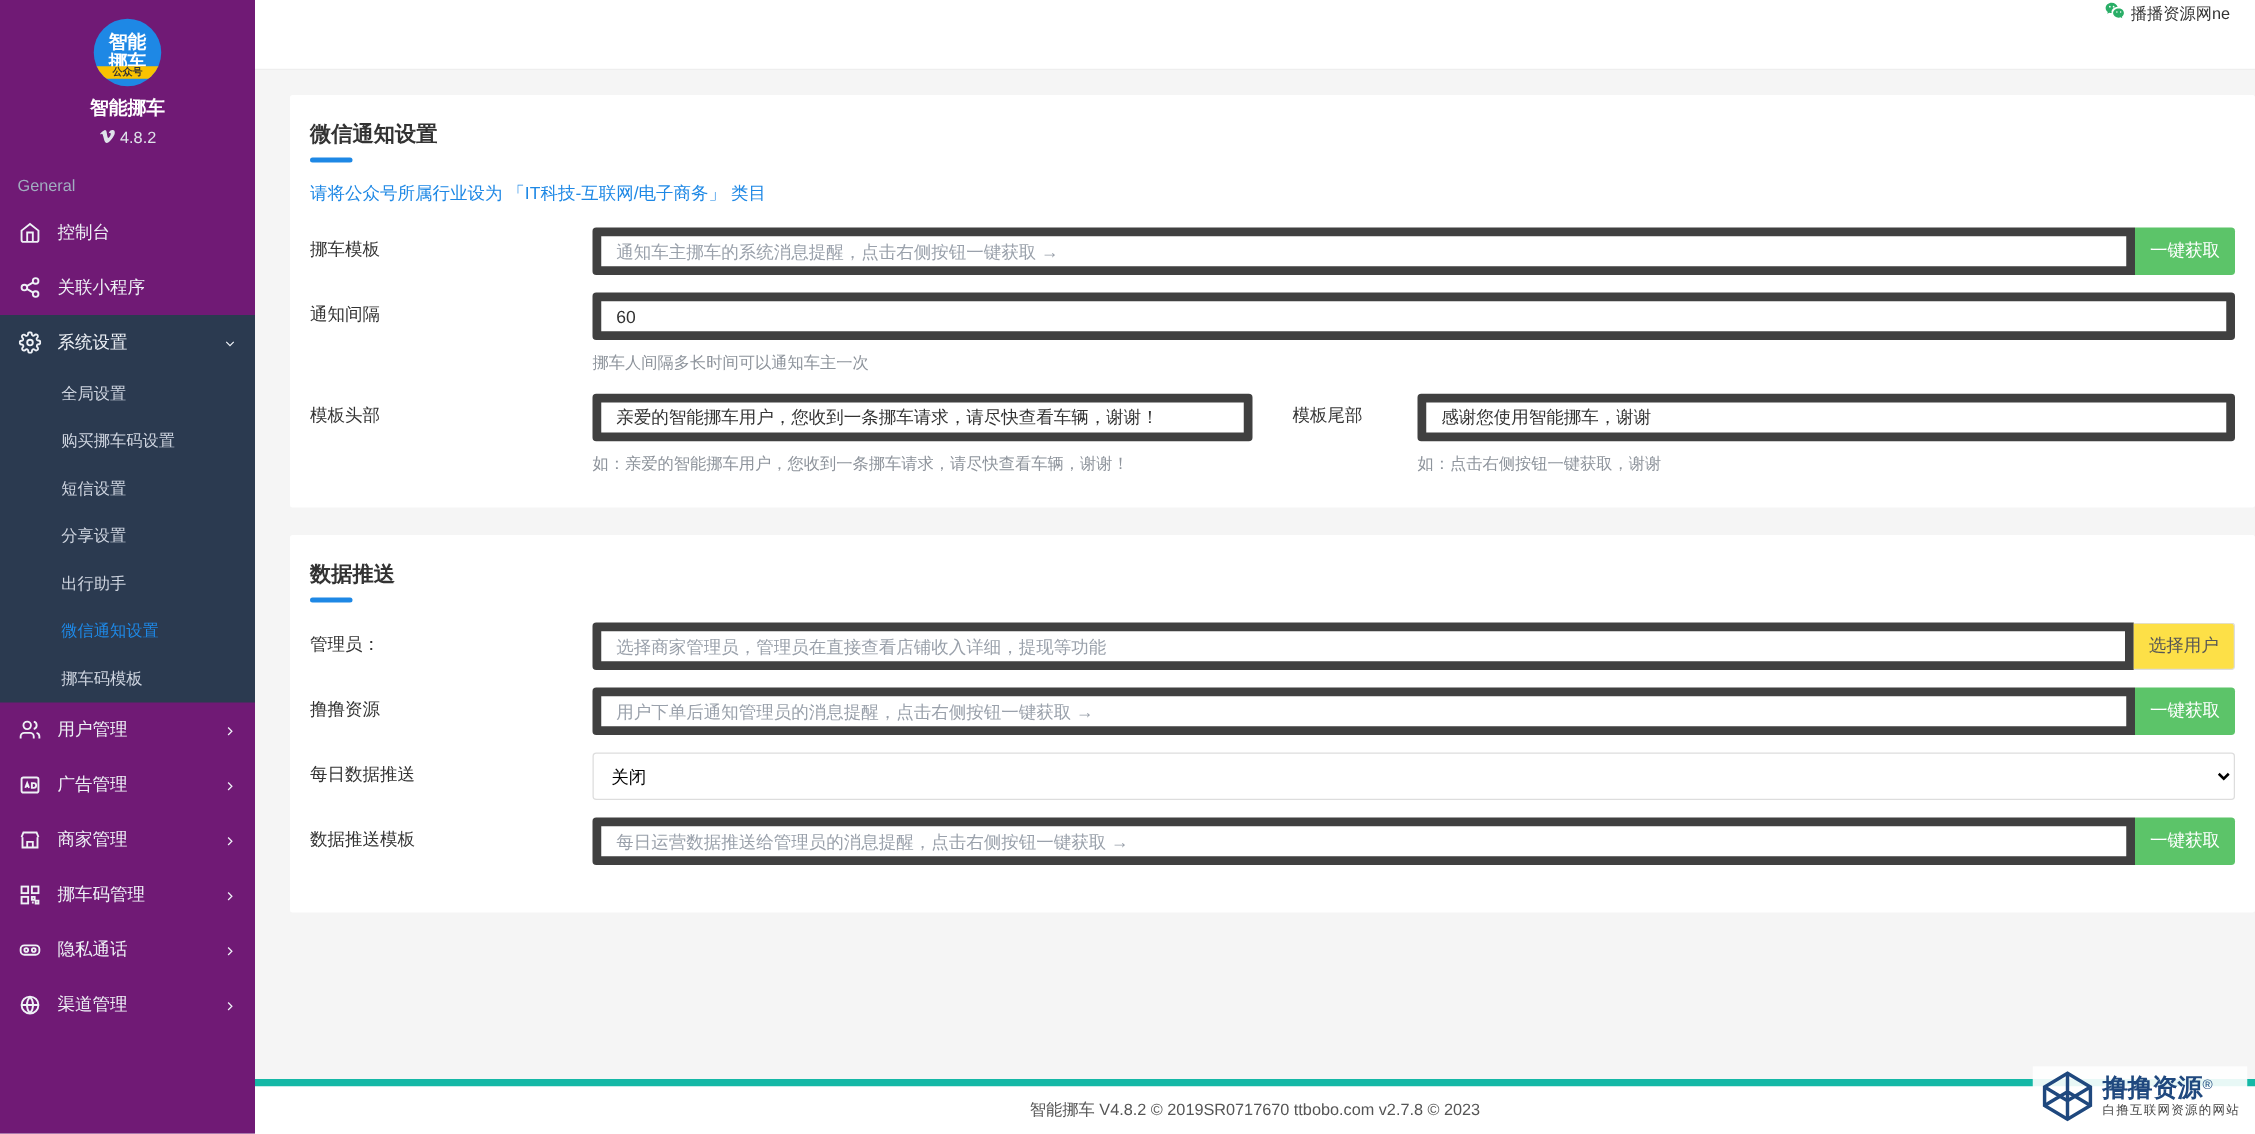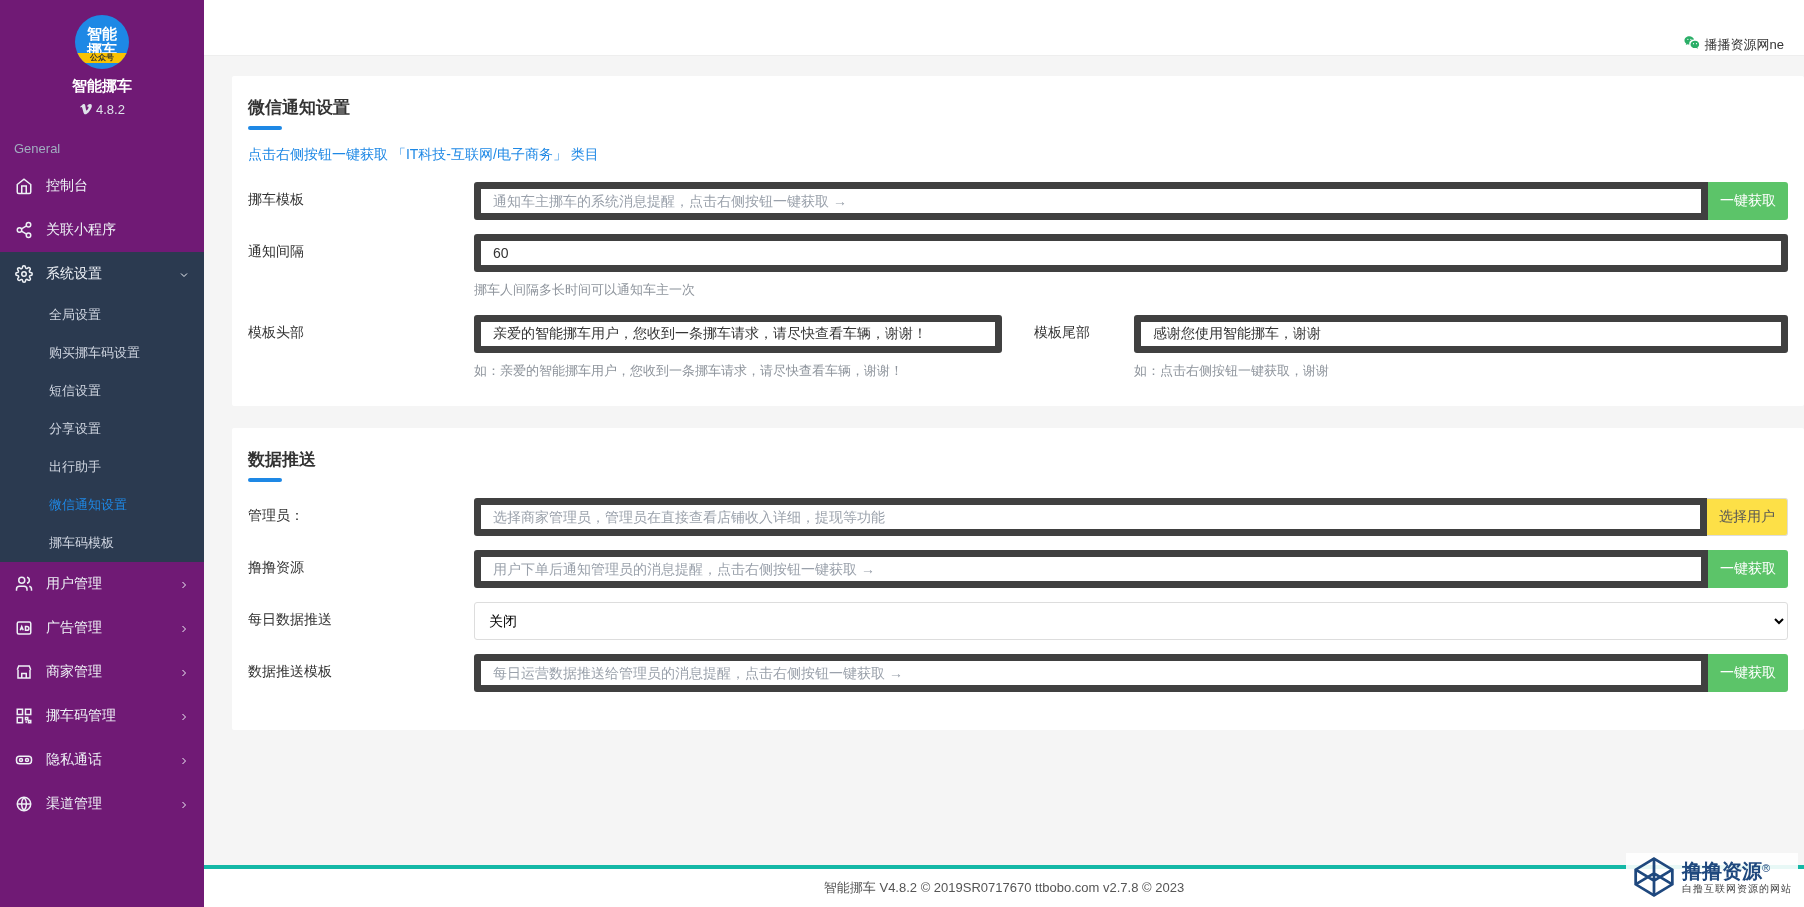--- a/index.html
+++ b/index.html
@@ -14,21 +14,21 @@
 .version svg { vertical-align: -2px; margin-right: 3px; }
 .section-label { color: #a1adc0; font-size: 13px; padding: 14px 14px 8px; }
 .nav-item { display: flex; align-items: center; padding: 12px 14px; color: #eef1f6; cursor: pointer; position: relative; }
 .nav-item.expanded { background: #2b3a50; }
 .nav-item .icon { width: 20px; height: 20px; margin-right: 12px; display: inline-flex; align-items: center; justify-content: center; }
 .nav-item .chev { margin-left: auto; width: 12px; height: 12px; }
 .nav-sub { background: #2b3a50; }
 .nav-sub .sub-item { padding: 10px 14px 10px 49px; color: #cfd5e0; cursor: pointer; font-size: 13px; }
 .nav-sub .sub-item.active { color: #1e88e5; }
 .main { flex: 1; display: flex; flex-direction: column; min-width: 0; }
-.topbar { height: 56px; background: #fff; display: flex; align-items: flex-end; justify-content: flex-end; padding: 0 20px; border-bottom: 1px solid #eee; }
+.topbar { height: 56px; background: #fff; display: flex; align-items: flex-start; justify-content: flex-end; padding: 0 20px; border-bottom: 1px solid #eee; }
 .topbar .link { color: #333; font-size: 13px; display: flex; align-items: center; }
 .topbar .wechat-ic { color: #2aae67; margin-right: 4px; }
 .content { padding: 20px 0 60px 28px; }
 .panel { background: #fff; border-radius: 2px; padding: 20px 16px 24px; margin-bottom: 22px; }
 .panel-title { font-size: 17px; font-weight: bold; color: #333; margin-bottom: 7px; }
 .accent-bar { width: 34px; height: 4px; background: #1e88e5; border-radius: 2px; margin-bottom: 16px; }
 .note-link { color: #1e88e5; font-size: 14px; margin-bottom: 18px; }
 .row { display: flex; align-items: flex-start; margin-bottom: 14px; }
 .row-label { width: 226px; flex-shrink: 0; padding-top: 9px; color: #333; font-size: 14px; }
 .row-body { flex: 1; min-width: 0; }
@@ -36,21 +36,21 @@
 .inp::placeholder { color: #9aa1ab; }
 .inp[readonly] { background: #fff; }
 .with-btn { display: flex; }
 .with-btn .inp { flex: 1; border-top-right-radius: 0; border-bottom-right-radius: 0; }
 .side-btn { height: 38px; padding: 0 12px; background: #5cc469; color: #fff; border: none; font-size: 14px; cursor: pointer; white-space: nowrap; border-top-right-radius: 3px; border-bottom-right-radius: 3px; }
 .side-btn.gray { background: #fde047; color: #555; border: 1px solid #ddd; border-left: none; }
 .hint { color: #8e949c; font-size: 13px; margin-top: 8px; line-height: 1.6; }
 .two-col { display: flex; gap: 32px; }
 .two-col .col { flex: 1; min-width: 0; display: flex; }
 .sel { width: 100%; height: 38px; border: 1px solid #ddd; border-radius: 3px; padding: 0 10px; font-size: 14px; background: #fff; }
-.footer { position: fixed; bottom: 0; left: 204px; right: 0; background: #fff; border-top: 4px solid #14b8a6; padding: 10px 16px; text-align: center; font-size: 13px; color: #555; z-index: 5; }
+.footer { position: fixed; bottom: 0; left: 204px; right: 0; background: #fff; border-top: 6px solid #14b8a6; padding: 10px 16px; text-align: center; font-size: 13px; color: #555; z-index: 5; }
 .watermark { position: fixed; right: 6px; bottom: 6px; z-index: 10; display: flex; align-items: center; gap: 6px; background: rgba(255,255,255,0.9); padding: 2px 6px; }
 .watermark .wm-ico { width: 44px; height: 44px; color: #1f487e; }
 .watermark .wm-txt { line-height: 1.2; }
 .watermark .wm-main { font-weight: bold; font-size: 20px; color: #1f487e; }
 .watermark .wm-reg { font-size: 11px; vertical-align: super; color: #1f487e; }
 .watermark .wm-sub { font-size: 10px; color: #444; letter-spacing: 1px; }
 svg { display: inline-block; }
 </style>
 </head>
 <body>
@@ -198,21 +198,21 @@
             </svg></span>
         <span>播播资源网ne</span>
       </a>
     </div>
 
     <div class="content">
 
       <div class="panel">
         <div class="panel-title">微信通知设置</div>
         <div class="accent-bar"></div>
-        <div class="note-link">点击右侧按钮一键获取 「IT科技-互联网/电子商务」 类目</div>
+        <div class="note-link">请将公众号所属行业设为 「IT科技-互联网/电子商务」 类目</div>
 
         <div class="row">
           <div class="row-label">挪车模板</div>
           <div class="row-body with-btn">
             <input class="inp" placeholder="通知车主挪车的系统消息提醒，点击右侧按钮一键获取 →" style="">
             <button class="side-btn">一键获取</button>
           </div>
         </div>
 
         <div class="row">

